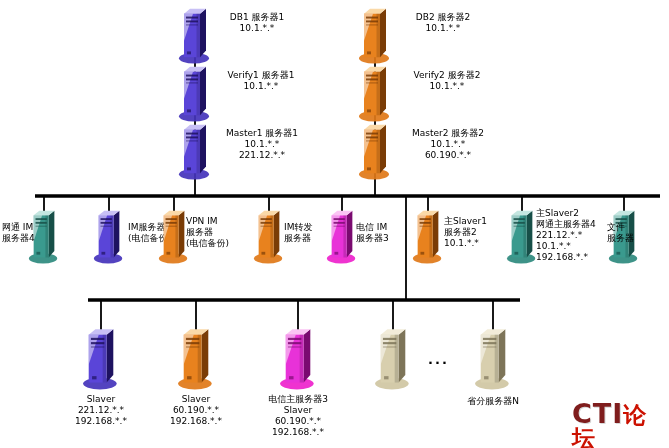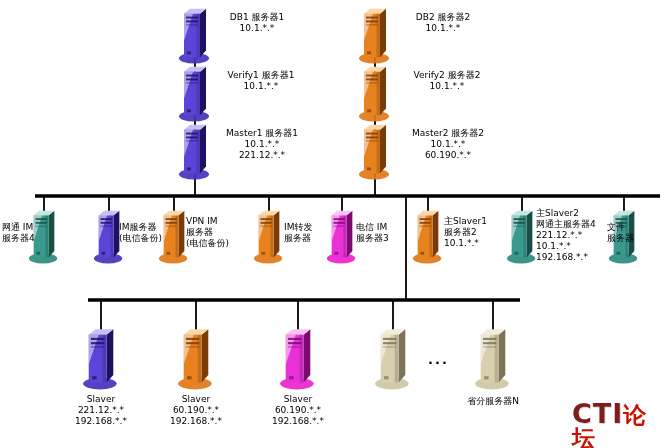--- a/index.html
+++ b/index.html
@@ -120,21 +120,21 @@
       <use href="#tower"></use>
     </svg>
   <div class="lbl" style="left:2px;top:222px">
     <div class="ln">网通 IM</div>
     <div class="ln">服务器4</div>
   </div>
 
   <svg class="node-icon c-purple" style="left:93px;top:206px" width="32" height="58" viewBox="0 0 34 62" preserveAspectRatio="none">
       <use href="#tower"></use>
     </svg>
-  <div class="lbl" style="left:119px;top:222px">
+  <div class="lbl" style="left:128px;top:222px">
     <div class="ln">IM服务器</div>
     <div class="ln">(电信备份)</div>
   </div>
 
   <svg class="node-icon c-orange" style="left:158px;top:206px" width="32" height="58" viewBox="0 0 34 62" preserveAspectRatio="none">
       <use href="#tower"></use>
     </svg>
   <div class="lbl" style="left:186px;top:216px">
     <div class="ln">VPN IM</div>
     <div class="ln">服务器</div>
@@ -200,20 +200,21 @@
   <div class="lbl centered" style="left:135px;top:394px;width:122px">
     <div class="ln">Slaver</div>
     <div class="ln">60.190.*.*</div>
     <div class="ln">192.168.*.*</div>
   </div>
 
   <svg class="node-icon c-magenta" style="left:279px;top:324px" width="38" height="66" viewBox="0 0 34 62" preserveAspectRatio="none">
       <use href="#tower"></use>
     </svg>
   <div class="lbl centered" style="left:237px;top:394px;width:122px">
+    <div class="ln">电信主服务器3</div>
     <div class="ln">Slaver</div>
     <div class="ln">60.190.*.*</div>
     <div class="ln">192.168.*.*</div>
   </div>
 
   <svg class="node-icon c-beige" style="left:374px;top:324px" width="38" height="66" viewBox="0 0 34 62" preserveAspectRatio="none">
       <use href="#tower"></use>
     </svg>
 
   <div class="ellipsis">...</div>

